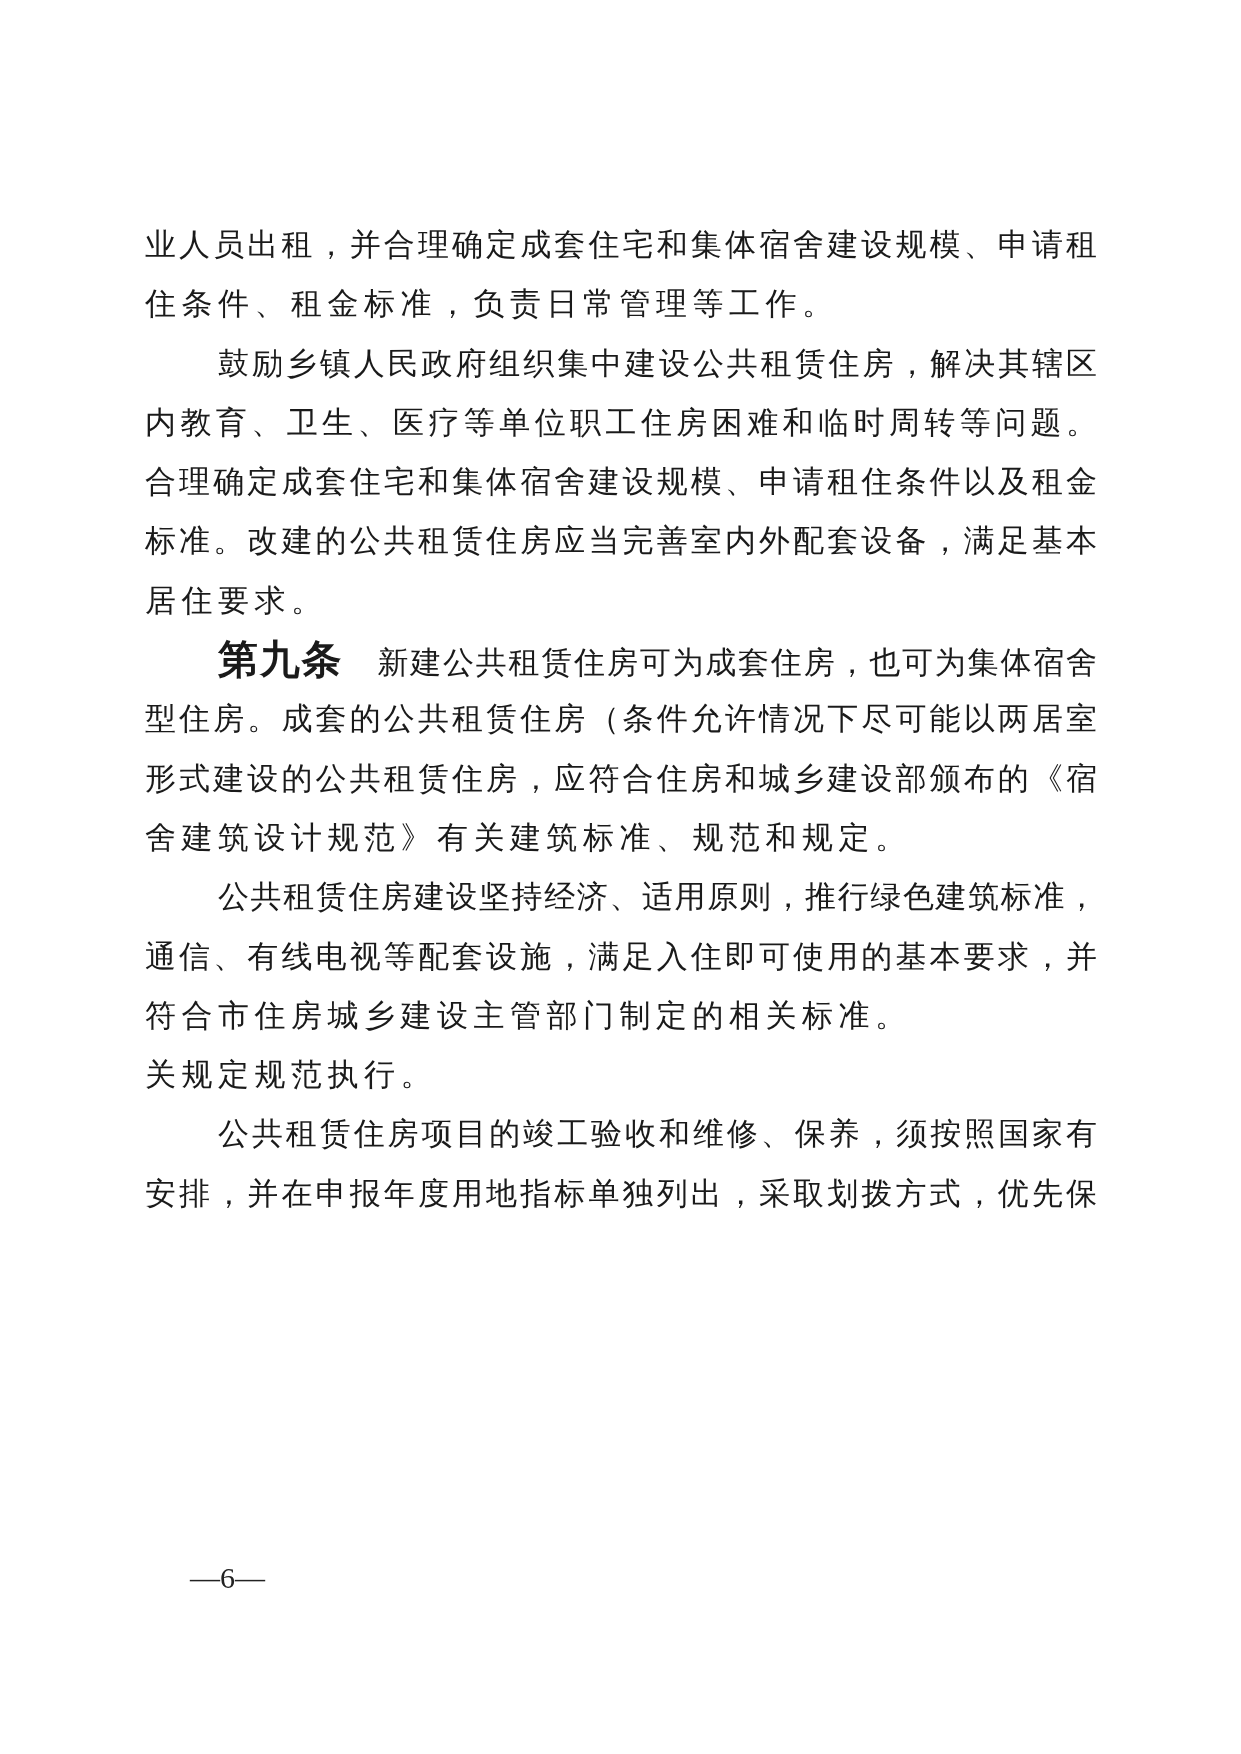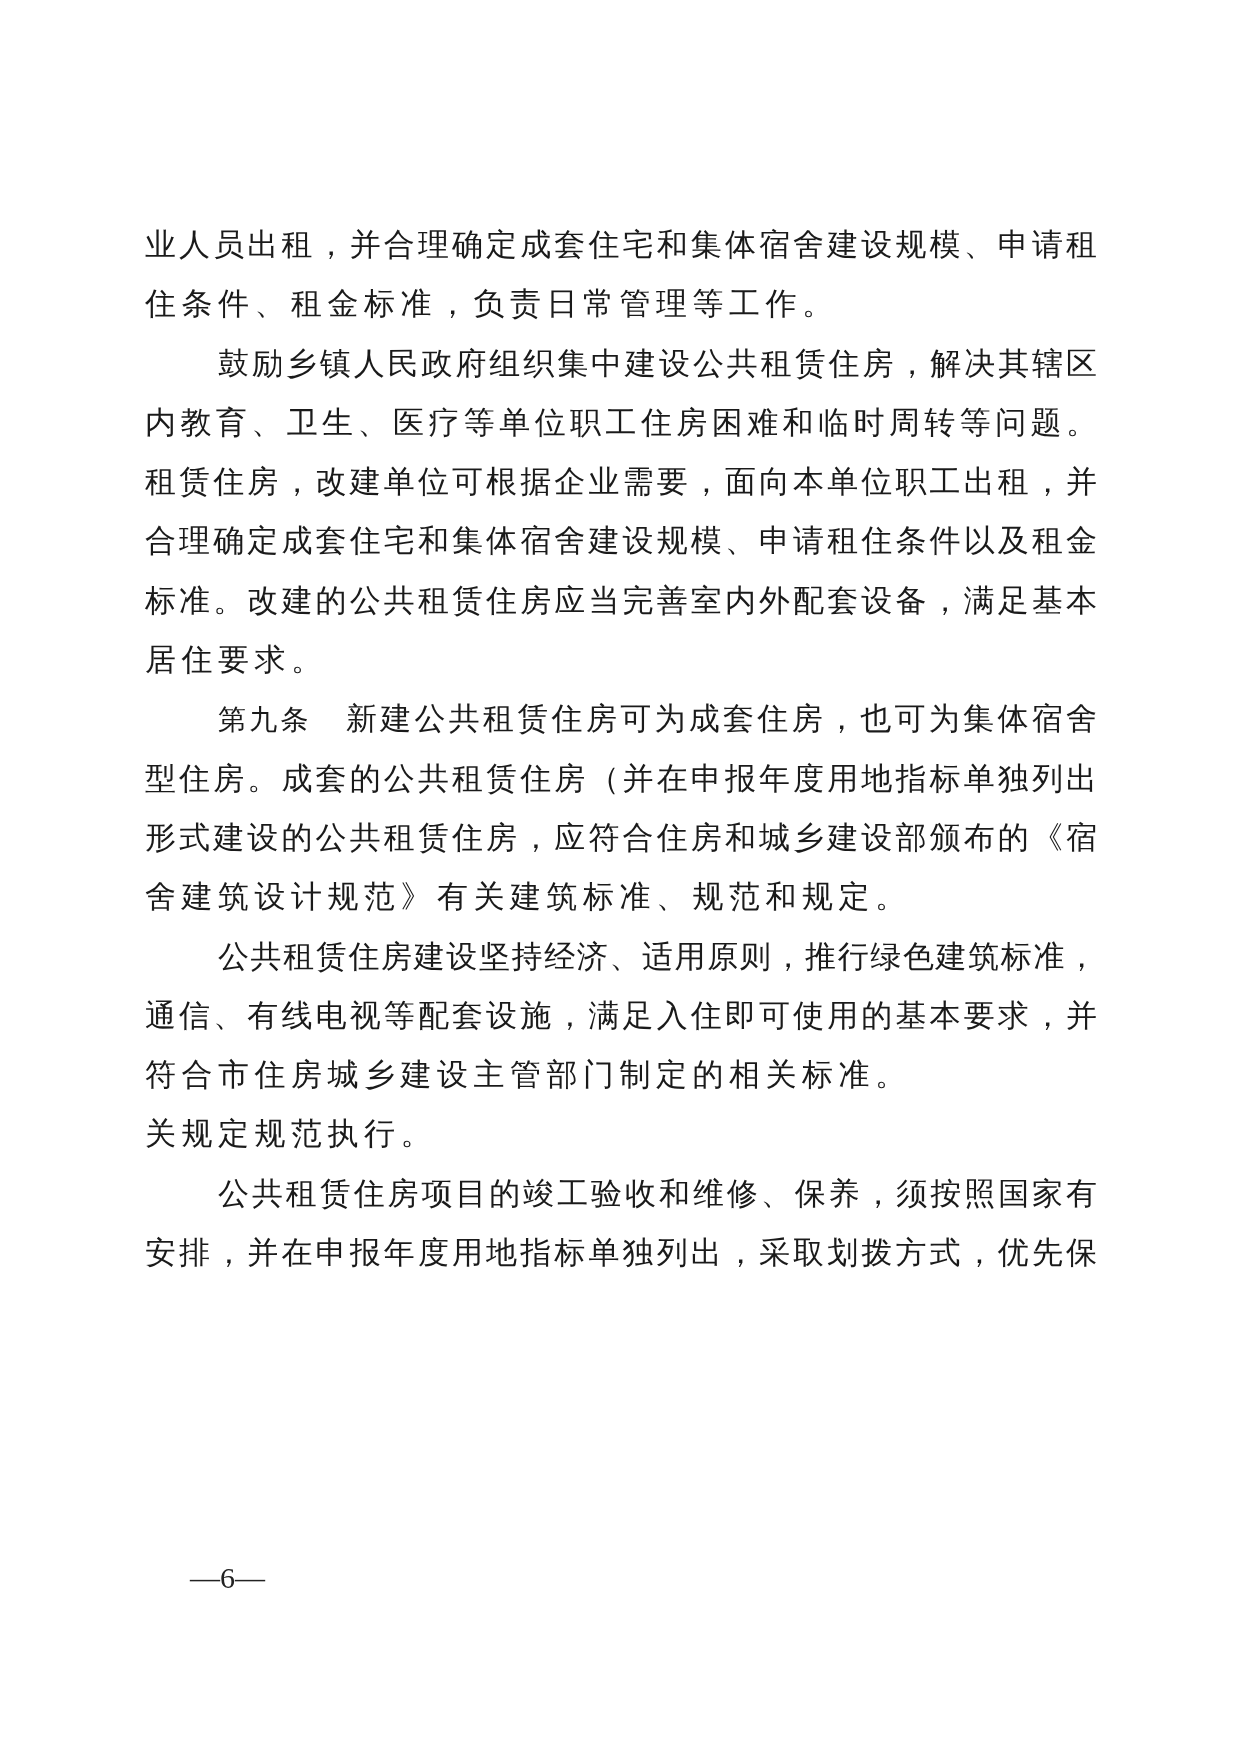--- a/index.html
+++ b/index.html
@@ -39,22 +39,22 @@
   }
   .line.last {
     text-align-last: left;
     letter-spacing: 5.5px;
   }
   .line.indent {
     padding-left: 73px;
   }
   .heading {
     font-family: "DejaVu Sans", "Liberation Sans", sans-serif;
-    font-weight: normal;
-    font-size: 28px;
+    font-weight: bold;
+    font-size: 40px;
     margin-right: 34px;
     letter-spacing: 0;
   }
   .page-number {
     position: absolute;
     left: 190px;
     top: 1560px;
     font-size: 30px;
     font-family: "Liberation Serif", "DejaVu Serif", serif;
     color: #222;
@@ -66,29 +66,28 @@
 
 <div class="page">
   <div class="body-text">
 
     <div class="line">业人员出租，并合理确定成套住宅和集体宿舍建设规模、申请租</div>
     <div class="line last">住条件、租金标准，负责日常管理等工作。</div>
 
     <div class="line indent">鼓励乡镇人民政府组织集中建设公共租赁住房，解决其辖区</div>
     <div class="line">内教育、卫生、医疗等单位职工住房困难和临时周转等问题。</div>
 
-    <div class="line">租赁住房，改建单位可根据企业需要，面向本单位职工出租，并</div>
     <div class="line">合理确定成套住宅和集体宿舍建设规模、申请租住条件以及租金</div>
     <div class="line">标准。改建的公共租赁住房应当完善室内外配套设备，满足基本</div>
     <div class="line last">居住要求。</div>
 
     <div class="line indent">
       <span class="heading">第九条</span><span>新建公共租赁住房可为成套住房，也可为集体宿舍</span>
     </div>
-    <div class="line">型住房。成套的公共租赁住房（并在申报年度用地指标单独列出</div>
+    <div class="line">型住房。成套的公共租赁住房（条件允许情况下尽可能以两居室</div>
     <div class="line">形式建设的公共租赁住房，应符合住房和城乡建设部颁布的《宿</div>
     <div class="line last">舍建筑设计规范》有关建筑标准、规范和规定。</div>
 
     <div class="line indent">公共租赁住房建设坚持经济、适用原则，推行绿色建筑标准，</div>
     <div class="line">通信、有线电视等配套设施，满足入住即可使用的基本要求，并</div>
     <div class="line last">符合市住房城乡建设主管部门制定的相关标准。</div>
 
     <div class="line last">关规定规范执行。</div>
     <div class="line indent">公共租赁住房项目的竣工验收和维修、保养，须按照国家有</div>
 

